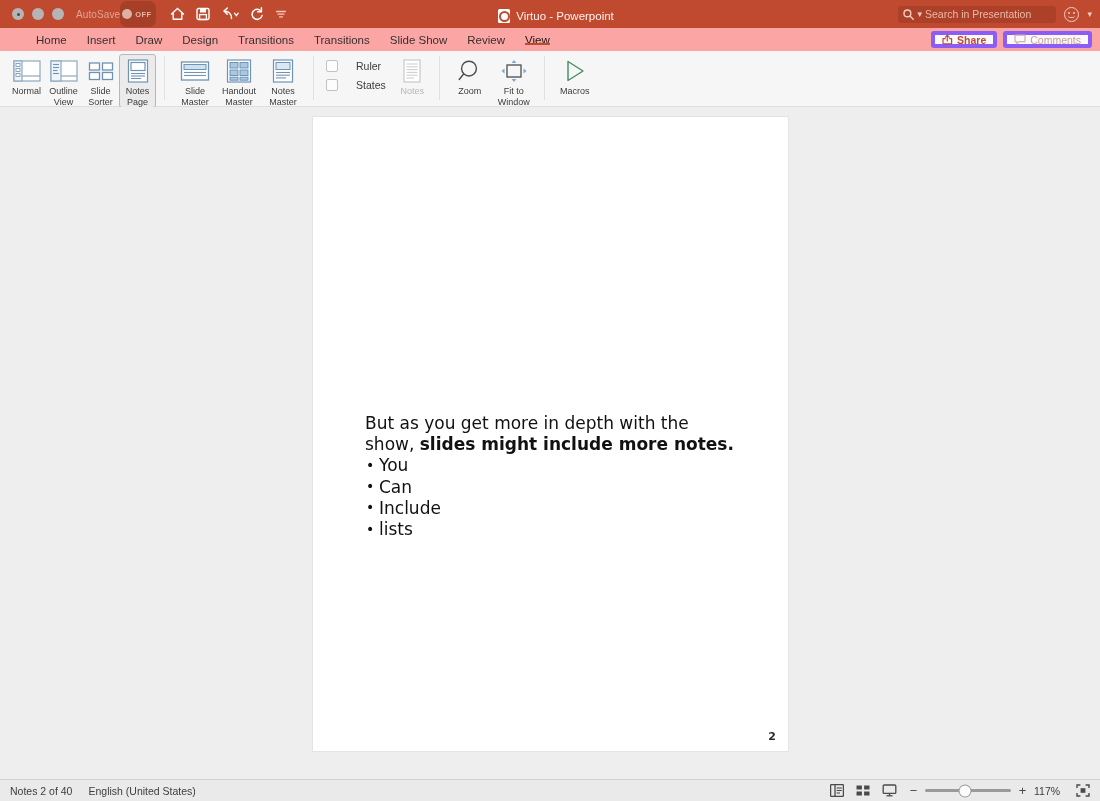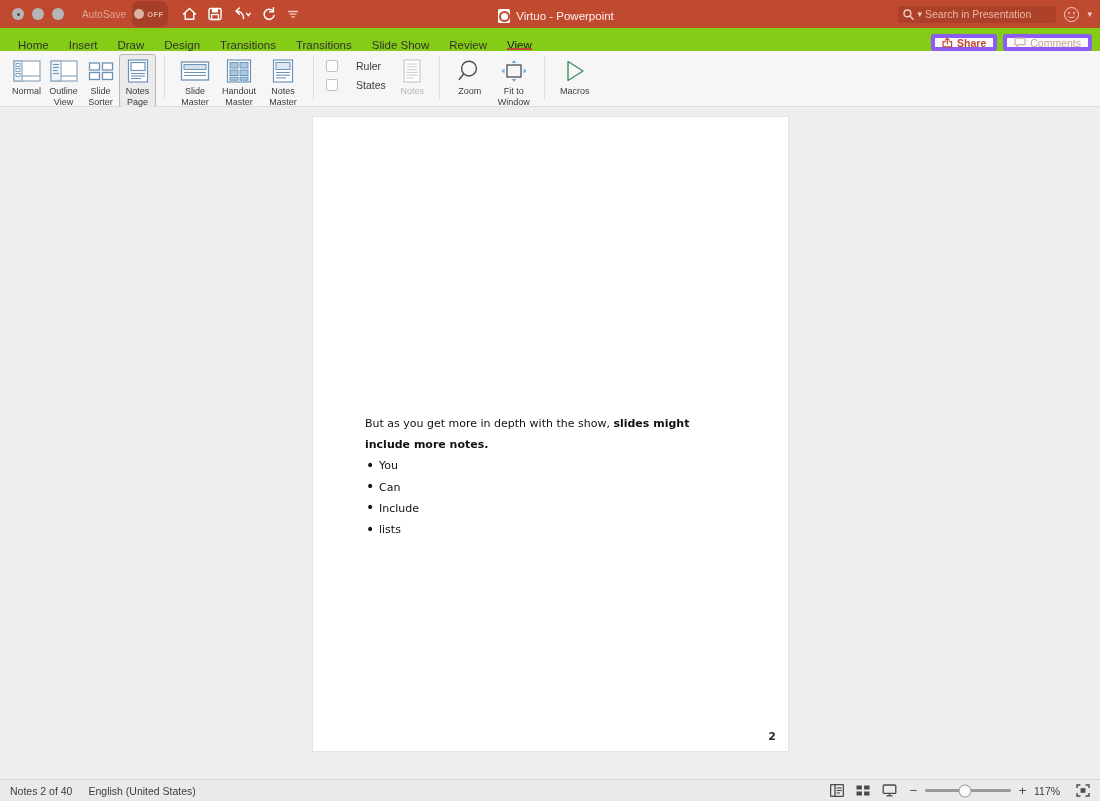--- a/index.html
+++ b/index.html
@@ -23,21 +23,21 @@
     display: flex; align-items: center;
     position: relative;
     padding: 0 8px;
   }
   .traffic { display: flex; gap: 8px; align-items: center; padding-left: 4px; }
   .light {
     width: 12px; height: 12px; border-radius: 50%;
     background: #b5b5b5; display:flex; align-items:center; justify-content:center;
   }
   .light .dot { width: 3px; height: 3px; border-radius: 50%; background: #4a4a4a; }
-  .autosave-wrap { display:flex; align-items:center; gap:6px; margin-left: 18px; }
+  .autosave-wrap { display:flex; align-items:center; margin-left: 12px; }
   .autosave-label { font-size: 10px; color: #e0a392; letter-spacing: .1px; }
   .autosave-toggle {
     width: 36px; height: 26px; border-radius: 7px;
     background: #a63f28; display: flex; align-items: center;
     padding: 0 2px; gap: 3px;
   }
   .autosave-knob { width: 10px; height: 10px; border-radius: 50%; background: #dcb0a2; }
   .autosave-state { font-size: 7.5px; font-weight: bold; color: #e4b7a8; letter-spacing: .4px; }
 
   .qat { display: flex; align-items: center; gap: 11px; margin-left: 14px; }
@@ -77,23 +77,23 @@
   .smiley::before { left: 3px; } .smiley::after { right: 3px; }
   .smiley .mouth {
     position:absolute; width:7px; height:3.5px; left:2.5px; bottom:2.5px;
     border-bottom: 1.4px solid #f0cdc0; border-radius: 0 0 7px 7px;
   }
   .chev-down { font-size: 9px; color: #f0cdc0; line-height: 1; }
 
   
   .tabbar {
     height: 23px; flex: 0 0 23px;
-    background: #84cc16;
-    display: flex; align-items: flex-end;
-    padding-left: 8px;
+    background: #fca5a5;
+    display: flex; align-items: center;
+    padding-left: 26px;
     position: relative;
   }
   .tab {
     display: flex; align-items: center; padding: 0 10px;
     font-size: 11.5px; color: #35312f; position: relative;
     white-space: nowrap;
   }
   .tab.active { color: #1a1716; }
   .tab.active::after {
     content: ""; position: absolute; left: 10px; right: 10px; bottom: 1px;
@@ -149,21 +149,21 @@
   }
   .notespage {
     position: absolute; left: 313px; top: 10px;
     width: 475px; height: 634px;
     background: #ffffff;
     box-shadow: 0 0 0 1px #e4e4e4;
   }
   .notes-text {
     position: absolute; left: 52px; top: 296px; width: 372px;
     font-family: "DejaVu Sans", sans-serif;
-    font-size: 11px; line-height: 21.2px; color: #111111;
+    font-size: 17px; line-height: 21.2px; color: #111111;
   }
   .notes-para { margin: 0; }
   .notes-para b { font-weight: bold; }
   .notes-list { list-style: none; margin: 0; padding: 0; }
   .notes-list li { position: relative; padding-left: 14px; }
   .notes-list li::before {
     content: "\2022"; position: absolute; left: 1px; top: -0.5px; font-size: 14px;
   }
   .page-number {
     position: absolute; right: 12px; bottom: 8px;

